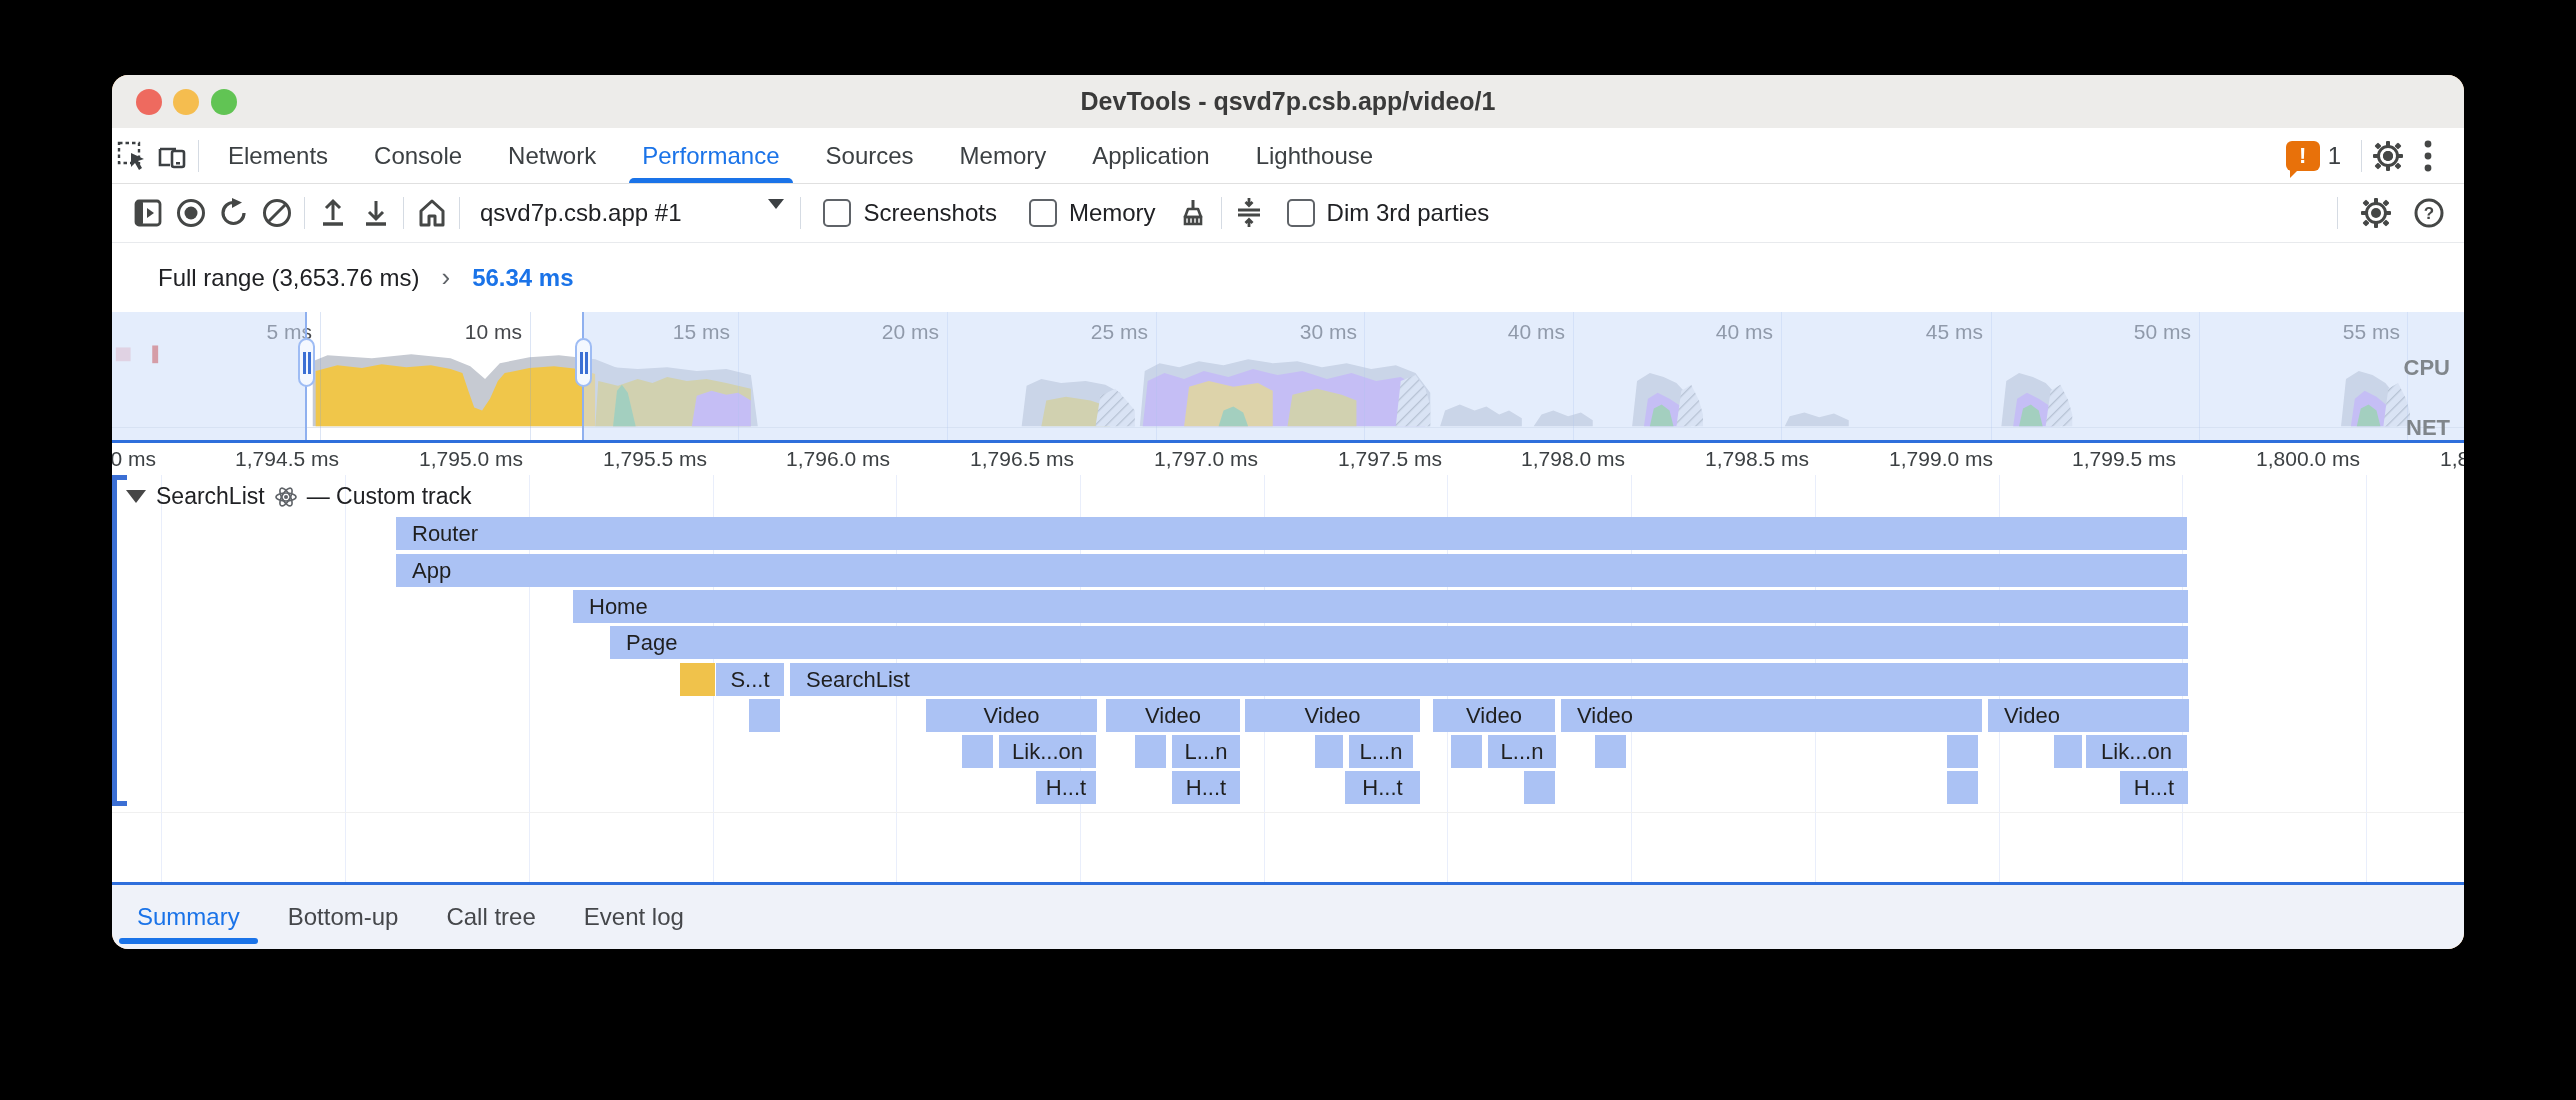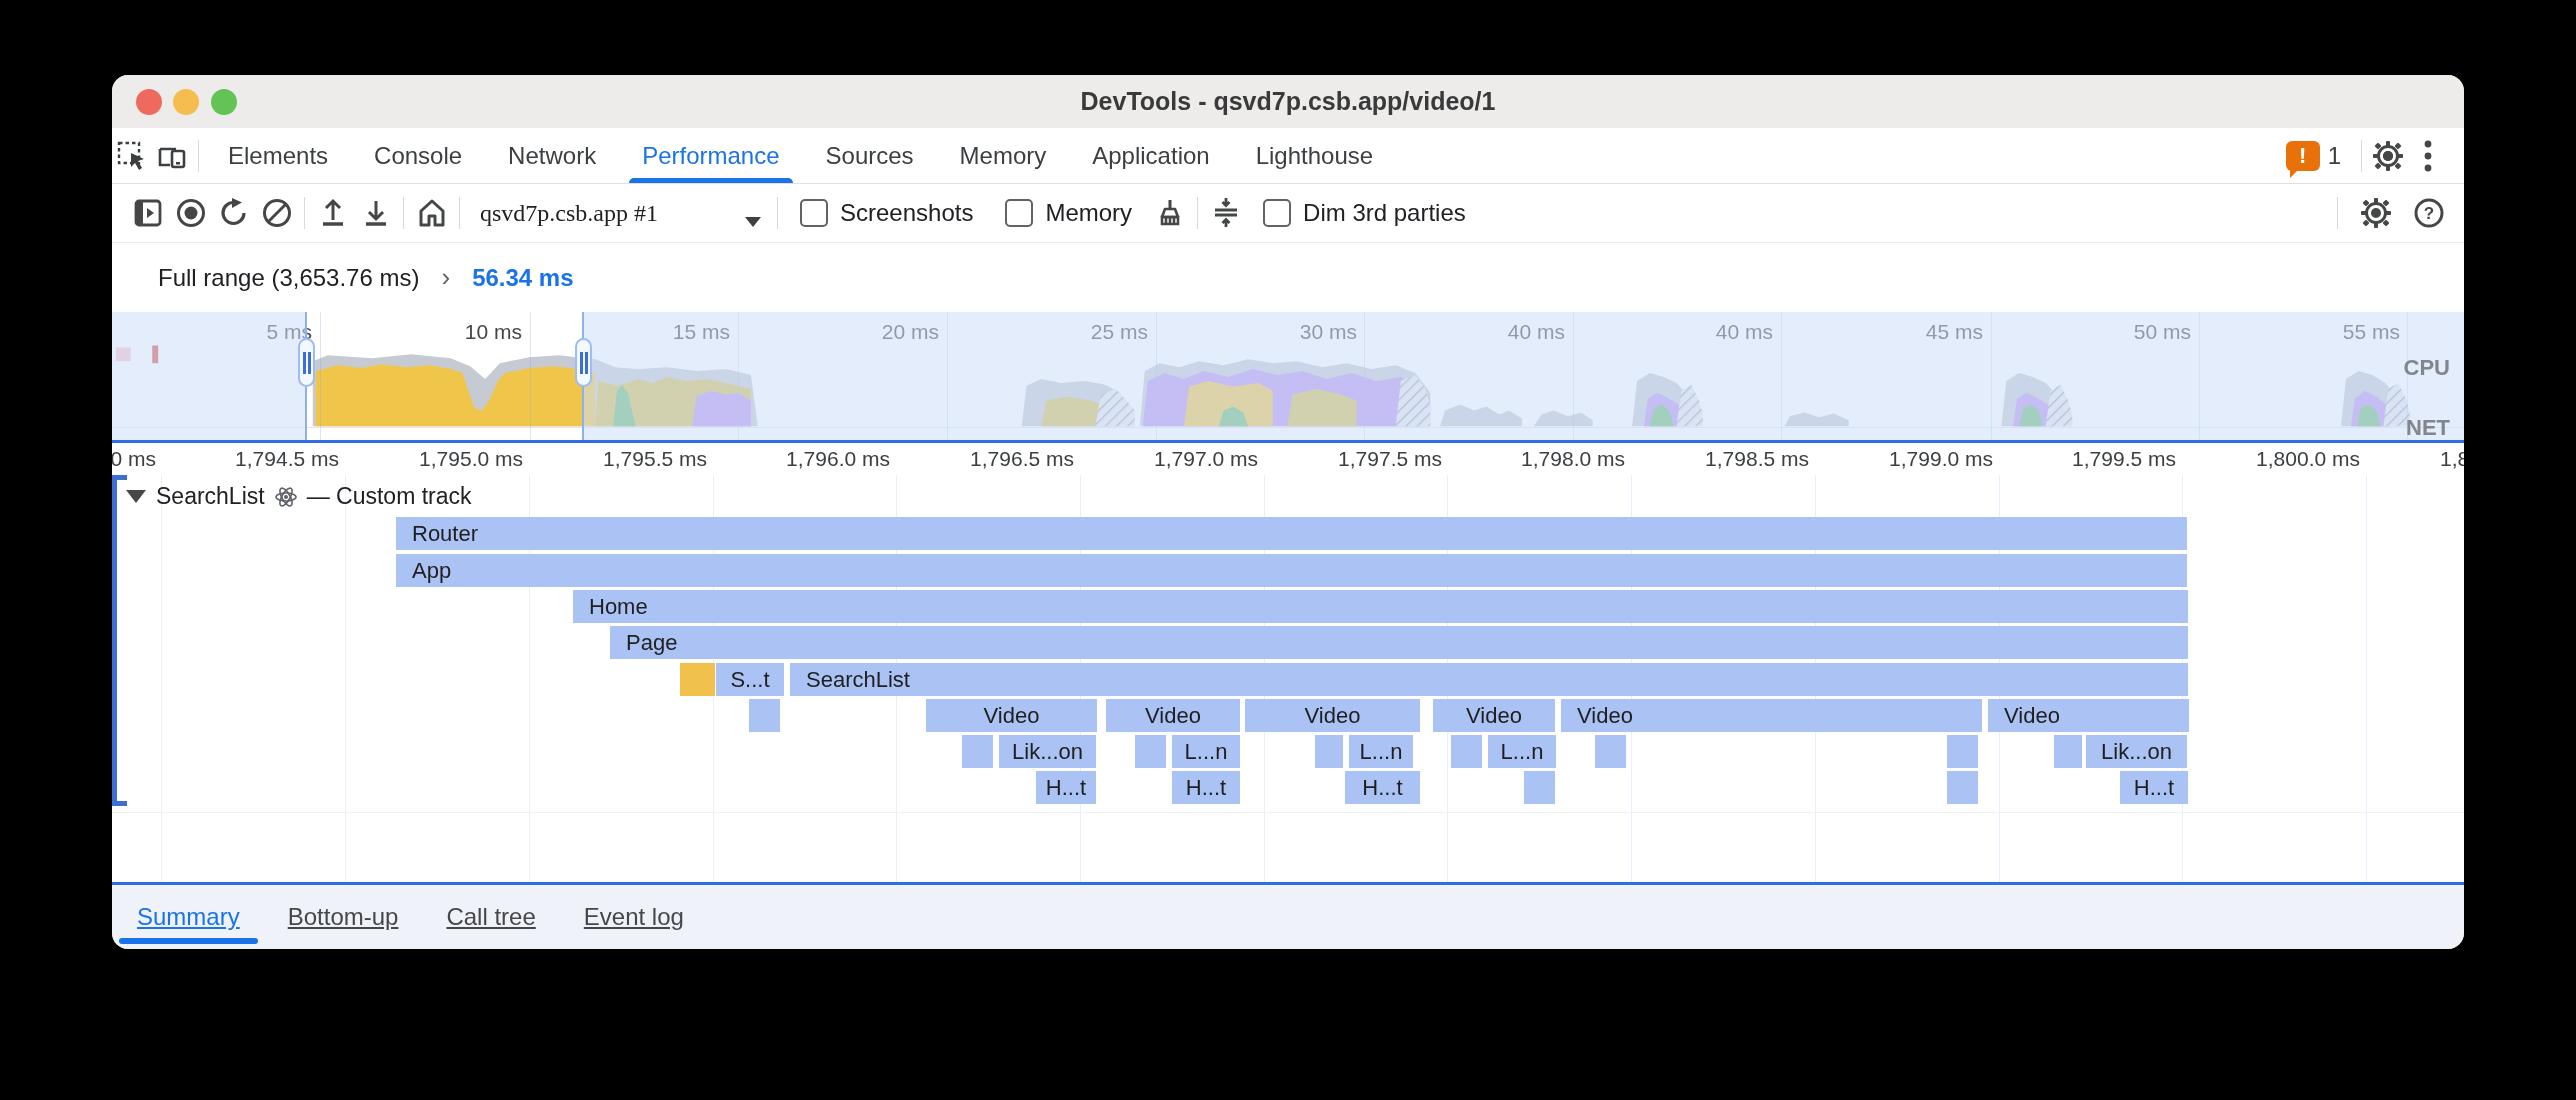--- a/index.html
+++ b/index.html
@@ -24,21 +24,21 @@
   .tab.selected::after{content:"";position:absolute;left:10px;right:10px;bottom:0;height:5px;background:#1a73e8;border-radius:5px 5px 0 0;}
   .tabrow-right{margin-left:auto;display:flex;align-items:center;padding-right:16px;}
   .issue-badge{display:flex;align-items:center;gap:8px;font-size:24px;color:#3c4043;margin-right:14px;}
   .bubble{width:34px;height:30px;background:#e8710a;border-radius:6px;position:relative;display:flex;align-items:center;justify-content:center;
     color:#fff;font-weight:700;font-size:22px;}
   .bubble::after{content:"";position:absolute;left:4px;bottom:-7px;border:5px solid transparent;border-top-color:#e8710a;border-left-color:#e8710a;}
   
   .toolbar{position:absolute;left:0;top:109px;width:100%;height:59px;background:#fff;border-bottom:1px solid #e8eaed;
     display:flex;align-items:center;padding-left:14px;box-sizing:border-box;}
   .toolbar .iconbtn{width:43px;height:43px;display:flex;align-items:center;justify-content:center;flex:0 0 auto;}
-  .pagesel{display:flex;align-items:flex-end;margin:0 10px 0 14px;font-size:24px;color:#202124;font-family:Liberation Serif, serif;}
+  .pagesel{display:flex;align-items:flex-start;margin:0 10px 0 14px;font-size:24px;color:#202124;}
   .caret{width:0;height:0;border-left:8px solid transparent;border-right:8px solid transparent;border-top:10px solid #3c4043;margin-left:87px;}
   .chk{display:flex;align-items:center;gap:12px;font-size:24px;color:#202124;margin:0 16px;}
   .chkbox{width:24px;height:24px;border:2px solid #5f6368;border-radius:5px;background:#fff;}
   .toolbar-right{margin-left:auto;display:flex;align-items:center;gap:10px;padding-right:14px;}
   
   .rangebar{position:absolute;left:0;top:168px;width:100%;height:69px;display:flex;align-items:center;padding-left:46px;
     box-sizing:border-box;font-size:24px;color:#202124;background:#fff;}
   .rangebar .chev{color:#5f6368;margin:0 22px;font-size:26px;}
   .rangebar .sel{color:#1a73e8;font-weight:700;}
   
@@ -65,21 +65,21 @@
   .bracket{position:absolute;left:0;top:0;width:5px;height:331px;background:#3b6fd4;}
   .bracket::before,.bracket::after{content:"";position:absolute;left:0;width:15px;height:5px;background:#3b6fd4;}
   .bracket::before{top:0;} .bracket::after{bottom:0;}
   .bar{position:absolute;height:33px;background:#abc2f4;color:#1f1f1f;font-size:22px;line-height:33px;white-space:nowrap;
     overflow:hidden;box-sizing:border-box;}
   .bar.left{padding-left:16px;} .bar.center{text-align:center;}
   .bar.yellow{background:#f0c24b;}
   
   .bottombar{position:absolute;left:0;top:807px;width:100%;height:67px;background:#eff2f9;border-top:3px solid #2f6fdc;box-sizing:border-box;
     display:flex;align-items:center;padding-left:1px;}
-  .btab{padding:0 24px;font-size:24px;color:#45474b;height:100%;display:flex;align-items:center;position:relative;text-decoration:underline;}
+  .btab{padding:0 24px;font-size:24px;color:#45474b;height:100%;display:flex;align-items:center;position:relative;}
   .btab.selected{color:#1a73e8;}
   .btab.selected::after{content:"";position:absolute;left:6px;right:6px;bottom:5px;height:6px;border-radius:6px;background:#1a73e8;}
   svg{display:block;}
 </style>
 </head>
 <body>
 
 <div class="window">
 
   <div class="titlebar">

